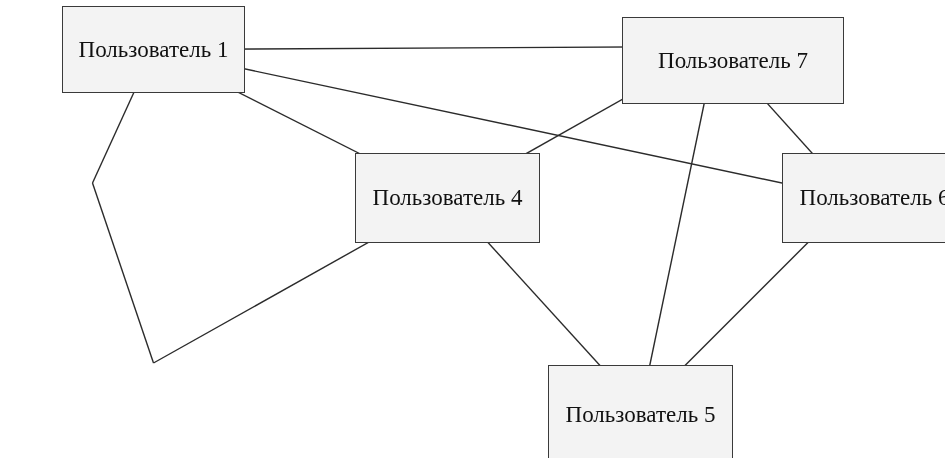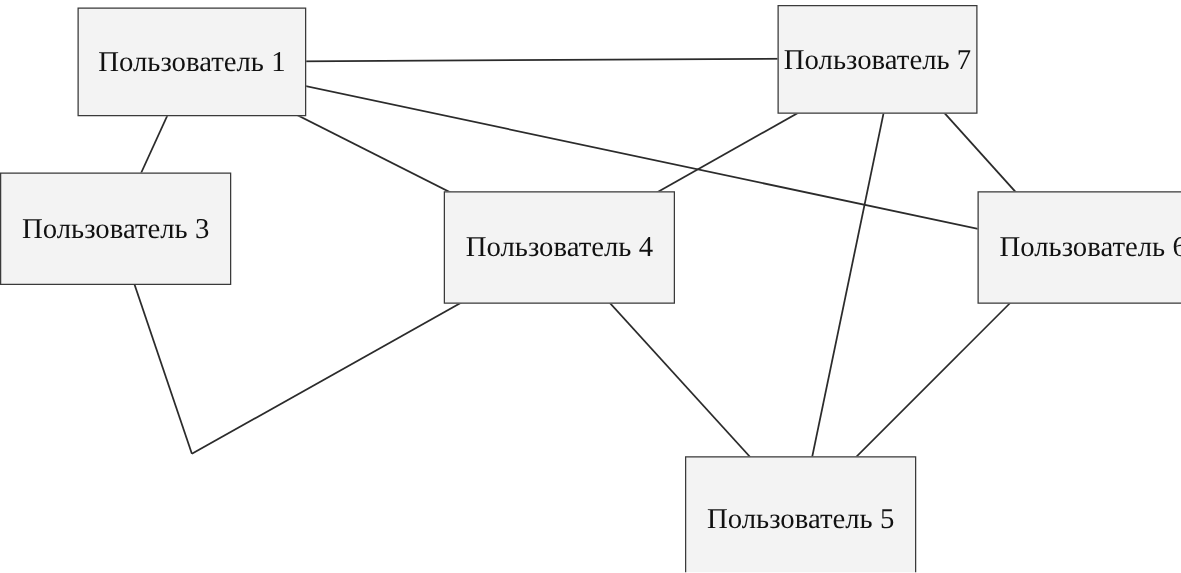--- a/index.html
+++ b/index.html
@@ -49,25 +49,22 @@
       <line x1="716" y1="46.5" x2="640.5" y2="410" stroke="#2b2b2b" stroke-width="1.4"></line>
       <line x1="716" y1="46.5" x2="852.5" y2="198" stroke="#2b2b2b" stroke-width="1.4"></line>
       <line x1="92.5" y1="183" x2="153.5" y2="363" stroke="#2b2b2b" stroke-width="1.4"></line>
       <line x1="153.5" y1="363" x2="447.5" y2="198" stroke="#2b2b2b" stroke-width="1.4"></line>
       <line x1="447.5" y1="198" x2="640.5" y2="410" stroke="#2b2b2b" stroke-width="1.4"></line>
       <line x1="852.5" y1="198" x2="640.5" y2="410" stroke="#2b2b2b" stroke-width="1.4"></line>
     </svg>
 <div class="node" style="left: 62px; top: 6px; width: 183px; height: 87px; background: rgb(243, 243, 243); border-color: rgb(58, 58, 58);">
       <span>Пользователь 1</span>
     </div>
-    <div class="node" style="left: 622px; top: 4px; width: 160px; height: 87px; background: rgb(243, 243, 243); border-color: rgb(58, 58, 58);">
+    <div class="node" style="left: 622px; top: 17px; width: 222px; height: 87px; background: rgb(243, 243, 243); border-color: rgb(58, 58, 58);">
       <span>Пользователь 7</span>
-    </div>
-    <div class="node" style="left: 0px; top: 138px; width: 185px; height: 90px; background: rgb(243, 243, 243); border-color: rgb(58, 58, 58);">
-      <span>Пользователь 3</span>
     </div>
     <div class="node" style="left: 355px; top: 153px; width: 185px; height: 90px; background: rgb(243, 243, 243); border-color: rgb(58, 58, 58);">
       <span>Пользователь 4</span>
     </div>
     <div class="node" style="left: 760px; top: 153px; width: 185px; height: 90px; background: rgb(243, 243, 243); border-color: rgb(58, 58, 58); margin-left: 22px;">
       <span>Пользователь 6</span>
     </div>
     <div class="node" style="left: 548px; top: 365px; width: 185px; height: 100px; background: rgb(243, 243, 243); border-color: rgb(58, 58, 58);">
       <span>Пользователь 5</span>
     </div>

